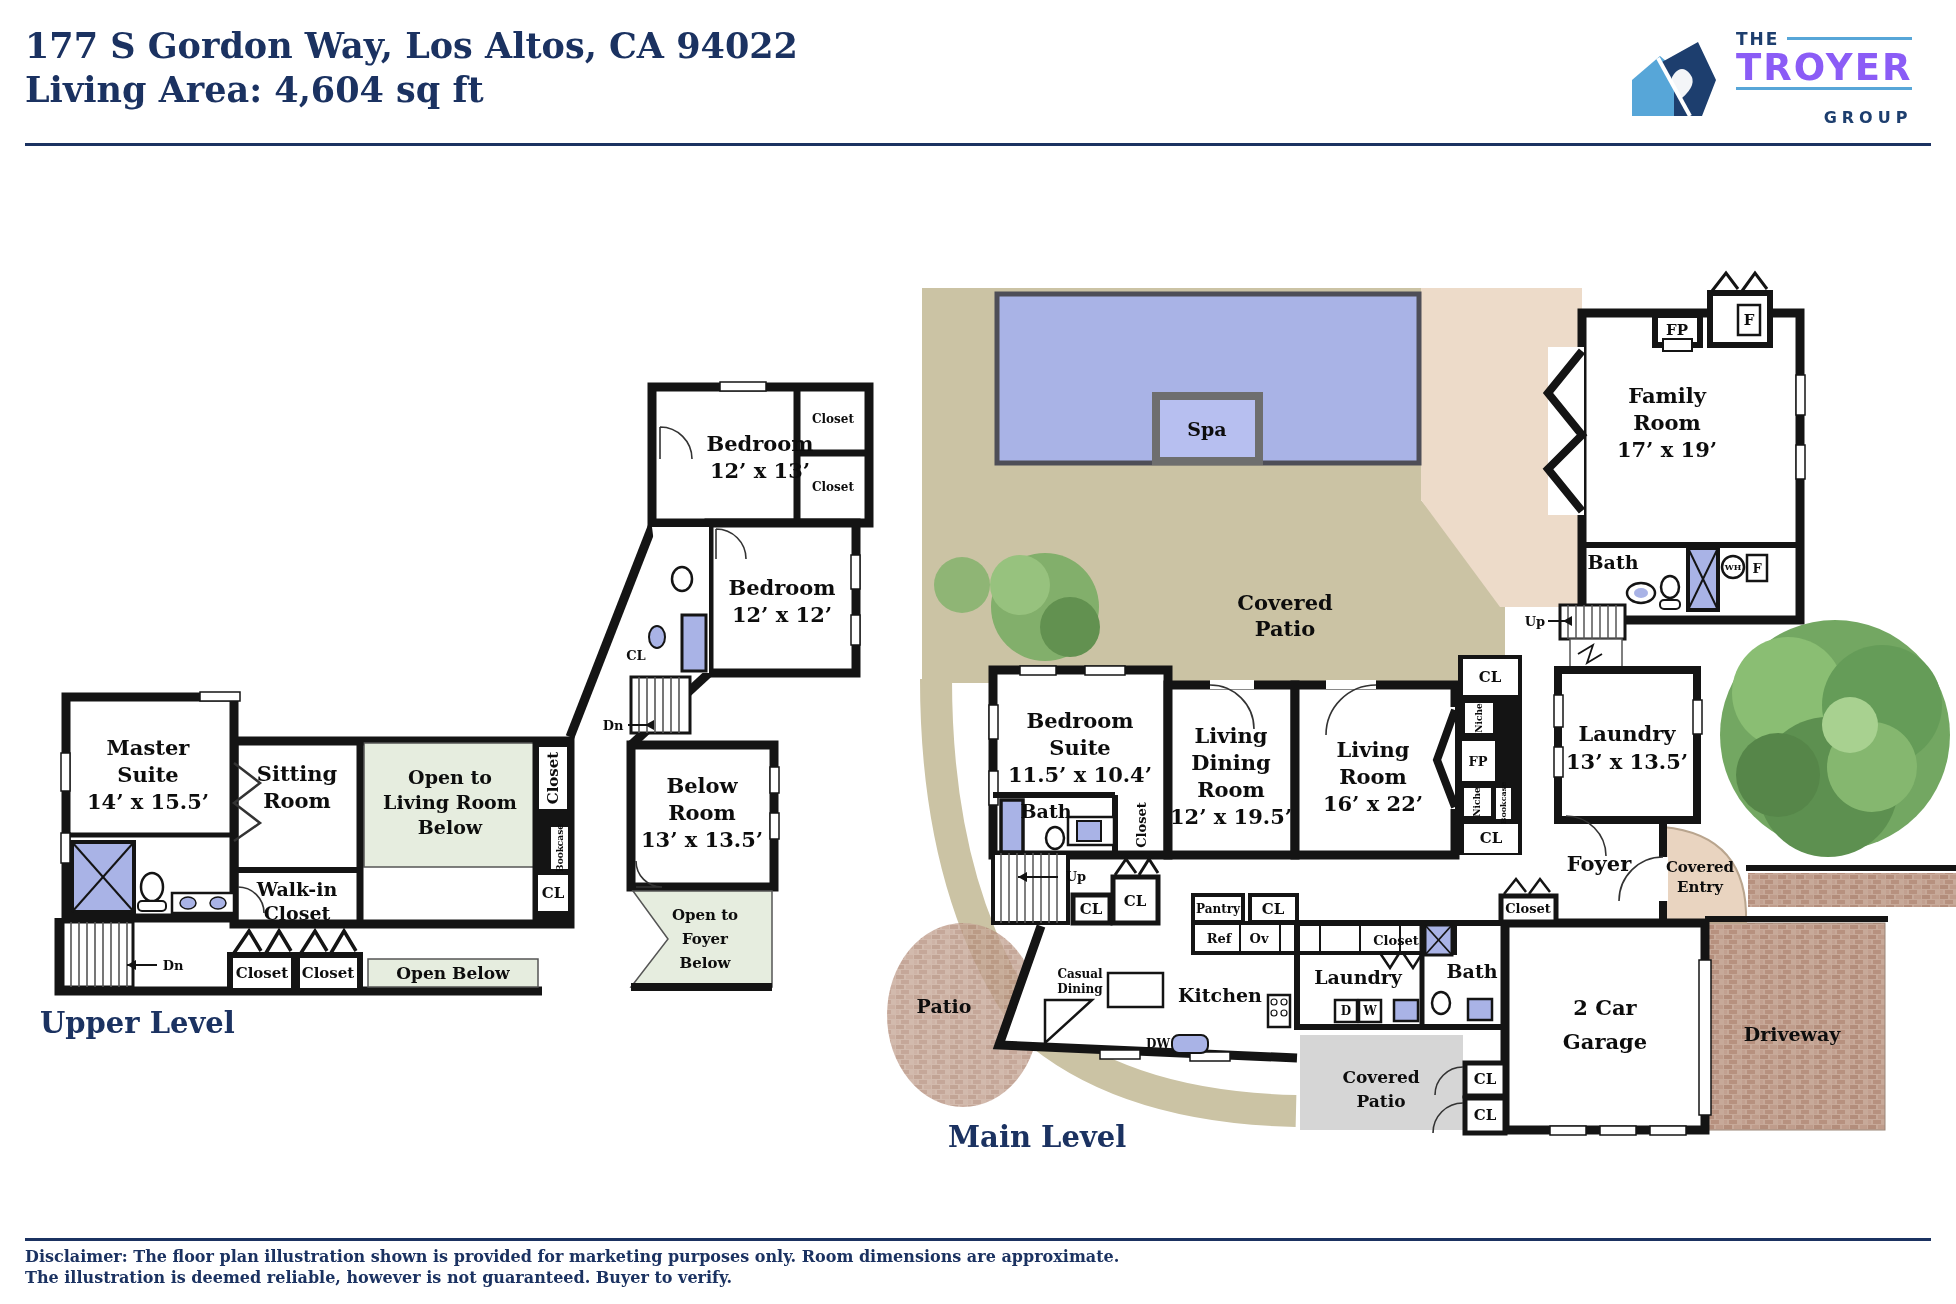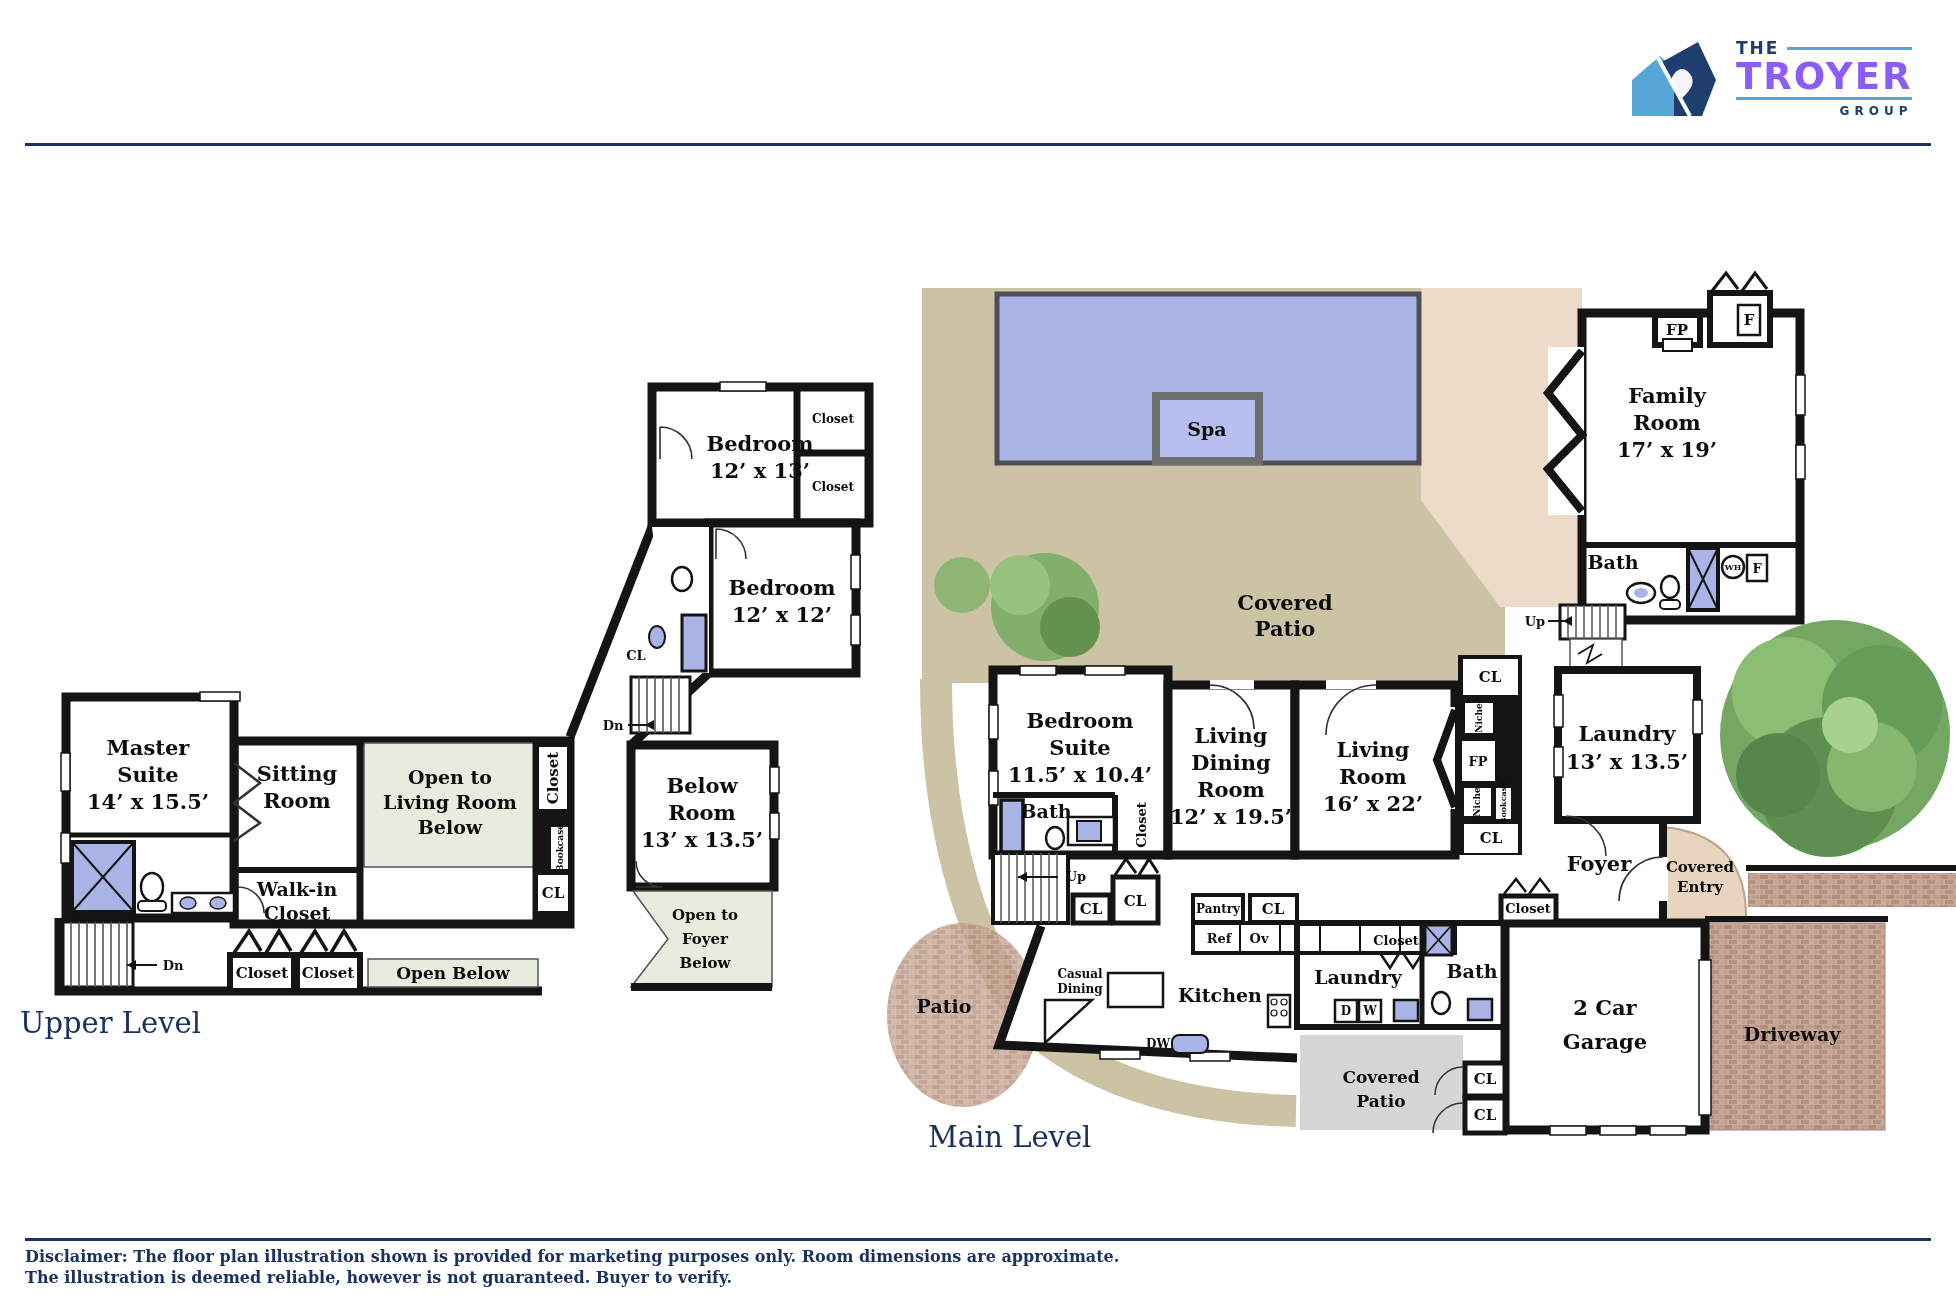--- a/index.html
+++ b/index.html
@@ -4,44 +4,48 @@
 <style>
   html,body{margin:0;padding:0;background:#fff;}
   #canvas{position:relative;width:1956px;height:1304px;background:#ffffff;overflow:hidden;
           font-family:"DejaVu Serif", serif;}
   .abs{position:absolute;}
   
   #title{left:25px;top:24px;color:#1b3261;font-weight:bold;font-size:35px;line-height:1.25;}
   .rule{left:25px;width:1906px;height:3px;background:#1b3261;}
   #footer{left:25px;top:1246px;color:#1b3261;font-weight:bold;font-size:16px;line-height:1.32;}
   #footer .gap{display:inline-block;width:26px;}
-  .levlbl{color:#1b3261;font-weight:normal;font-size:29px;}
+  .levlbl{color:#1b3261;font-weight:bold;font-size:29px;margin-left:20px;}
   
   #logo{left:1628px;top:28px;width:292px;height:100px;display:flex;align-items:center;}
   #logotxt{margin-left:16px;font-family:"DejaVu Sans", sans-serif;}
   #logotxt .the{color:#1d3e6e;font-weight:bold;font-size:17px;letter-spacing:2px;display:flex;align-items:center;}
   #logotxt .the .ln{flex:1;height:3px;background:#57a6d8;margin-left:8px;}
   #logotxt .name{color:#8b5cf6;font-weight:bold;font-size:37px;letter-spacing:2px;line-height:1.05;}
-  #logotxt .grp{color:#1d3e6e;font-weight:bold;font-size:12px;letter-spacing:5px;text-align:right;
-                border-top:3px solid #57a6d8;padding-top:4px;}
+  #logotxt .grp{color:#1d3e6e;font-weight:bold;font-size:16px;letter-spacing:5px;text-align:right;
+                border-top:3px solid #57a6d8;padding-top:18px;}
   
   .lbl{position:absolute;transform:translate(-50%,-50%);font-weight:bold;color:#0d0d0d;
        white-space:pre;text-align:center;line-height:1;}
   .s21{font-size:21px;} .s19{font-size:19px;} .s17{font-size:17px;} .s15{font-size:15px;}
   .s13{font-size:13px;} .s12{font-size:12px;}
   .vert{transform:translate(-50%,-50%) rotate(-90deg);}
   .v9{font-size:9px;} 
   .plan{position:absolute;}
   .plan svg{position:absolute;left:0;top:0;}
 </style>
 </head>
 <body>
 
 <div id="canvas">
 
+  <div class="abs" id="title">
+    <div>177 S Gordon Way, Los Altos, CA 94022</div>
+    <div>Living Area: 4,604 sq ft</div>
+  </div>
 
   <div class="abs" id="logo">
     <svg width="92" height="84" viewBox="0 0 92 84">
       <polygon points="4,44 32,20 60,44 60,80 4,80" fill="#57a6d8"></polygon>
       <polygon points="34,26 70,6 88,44 74,80 46,80 46,52" fill="#1d3e6e"></polygon>
       <path d="M46,38 q8,-10 16,0 q8,10 -8,24 q-16,-14 -8,-24" fill="#ffffff" opacity="0.95"></path>
       <line x1="30" y1="22" x2="62" y2="80" stroke="#ffffff" stroke-width="4"></line>
     </svg>
     <div id="logotxt">
       <div class="the">

